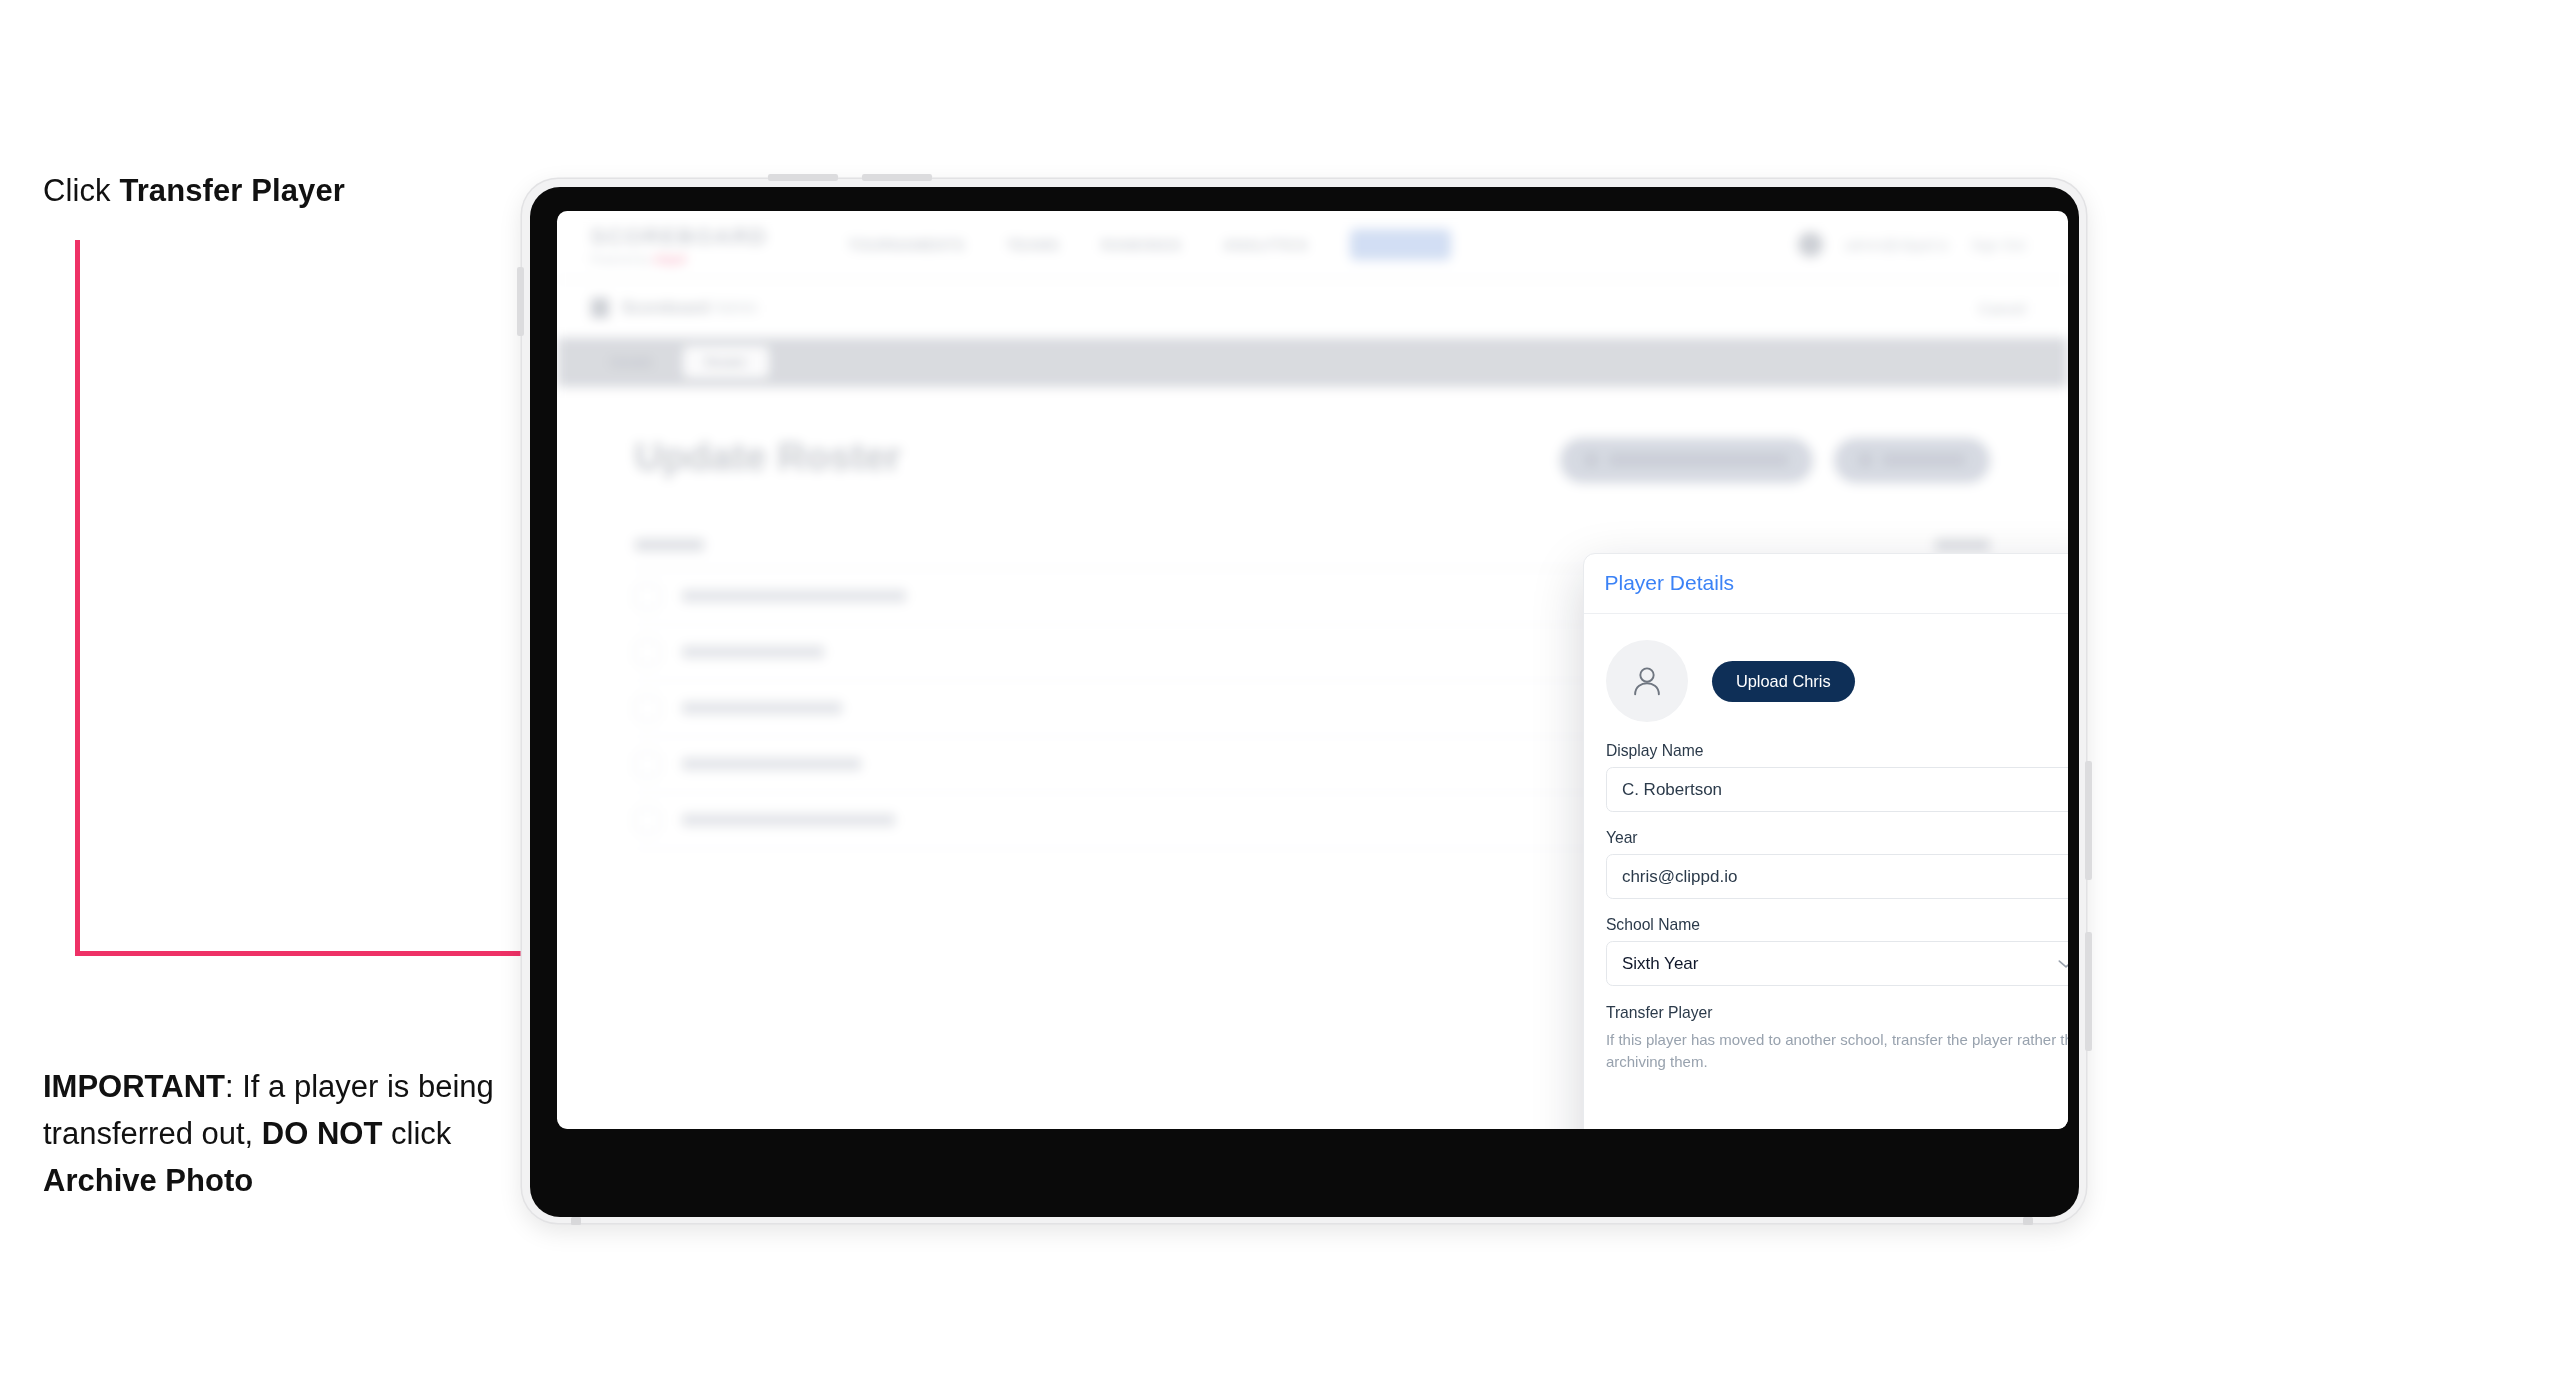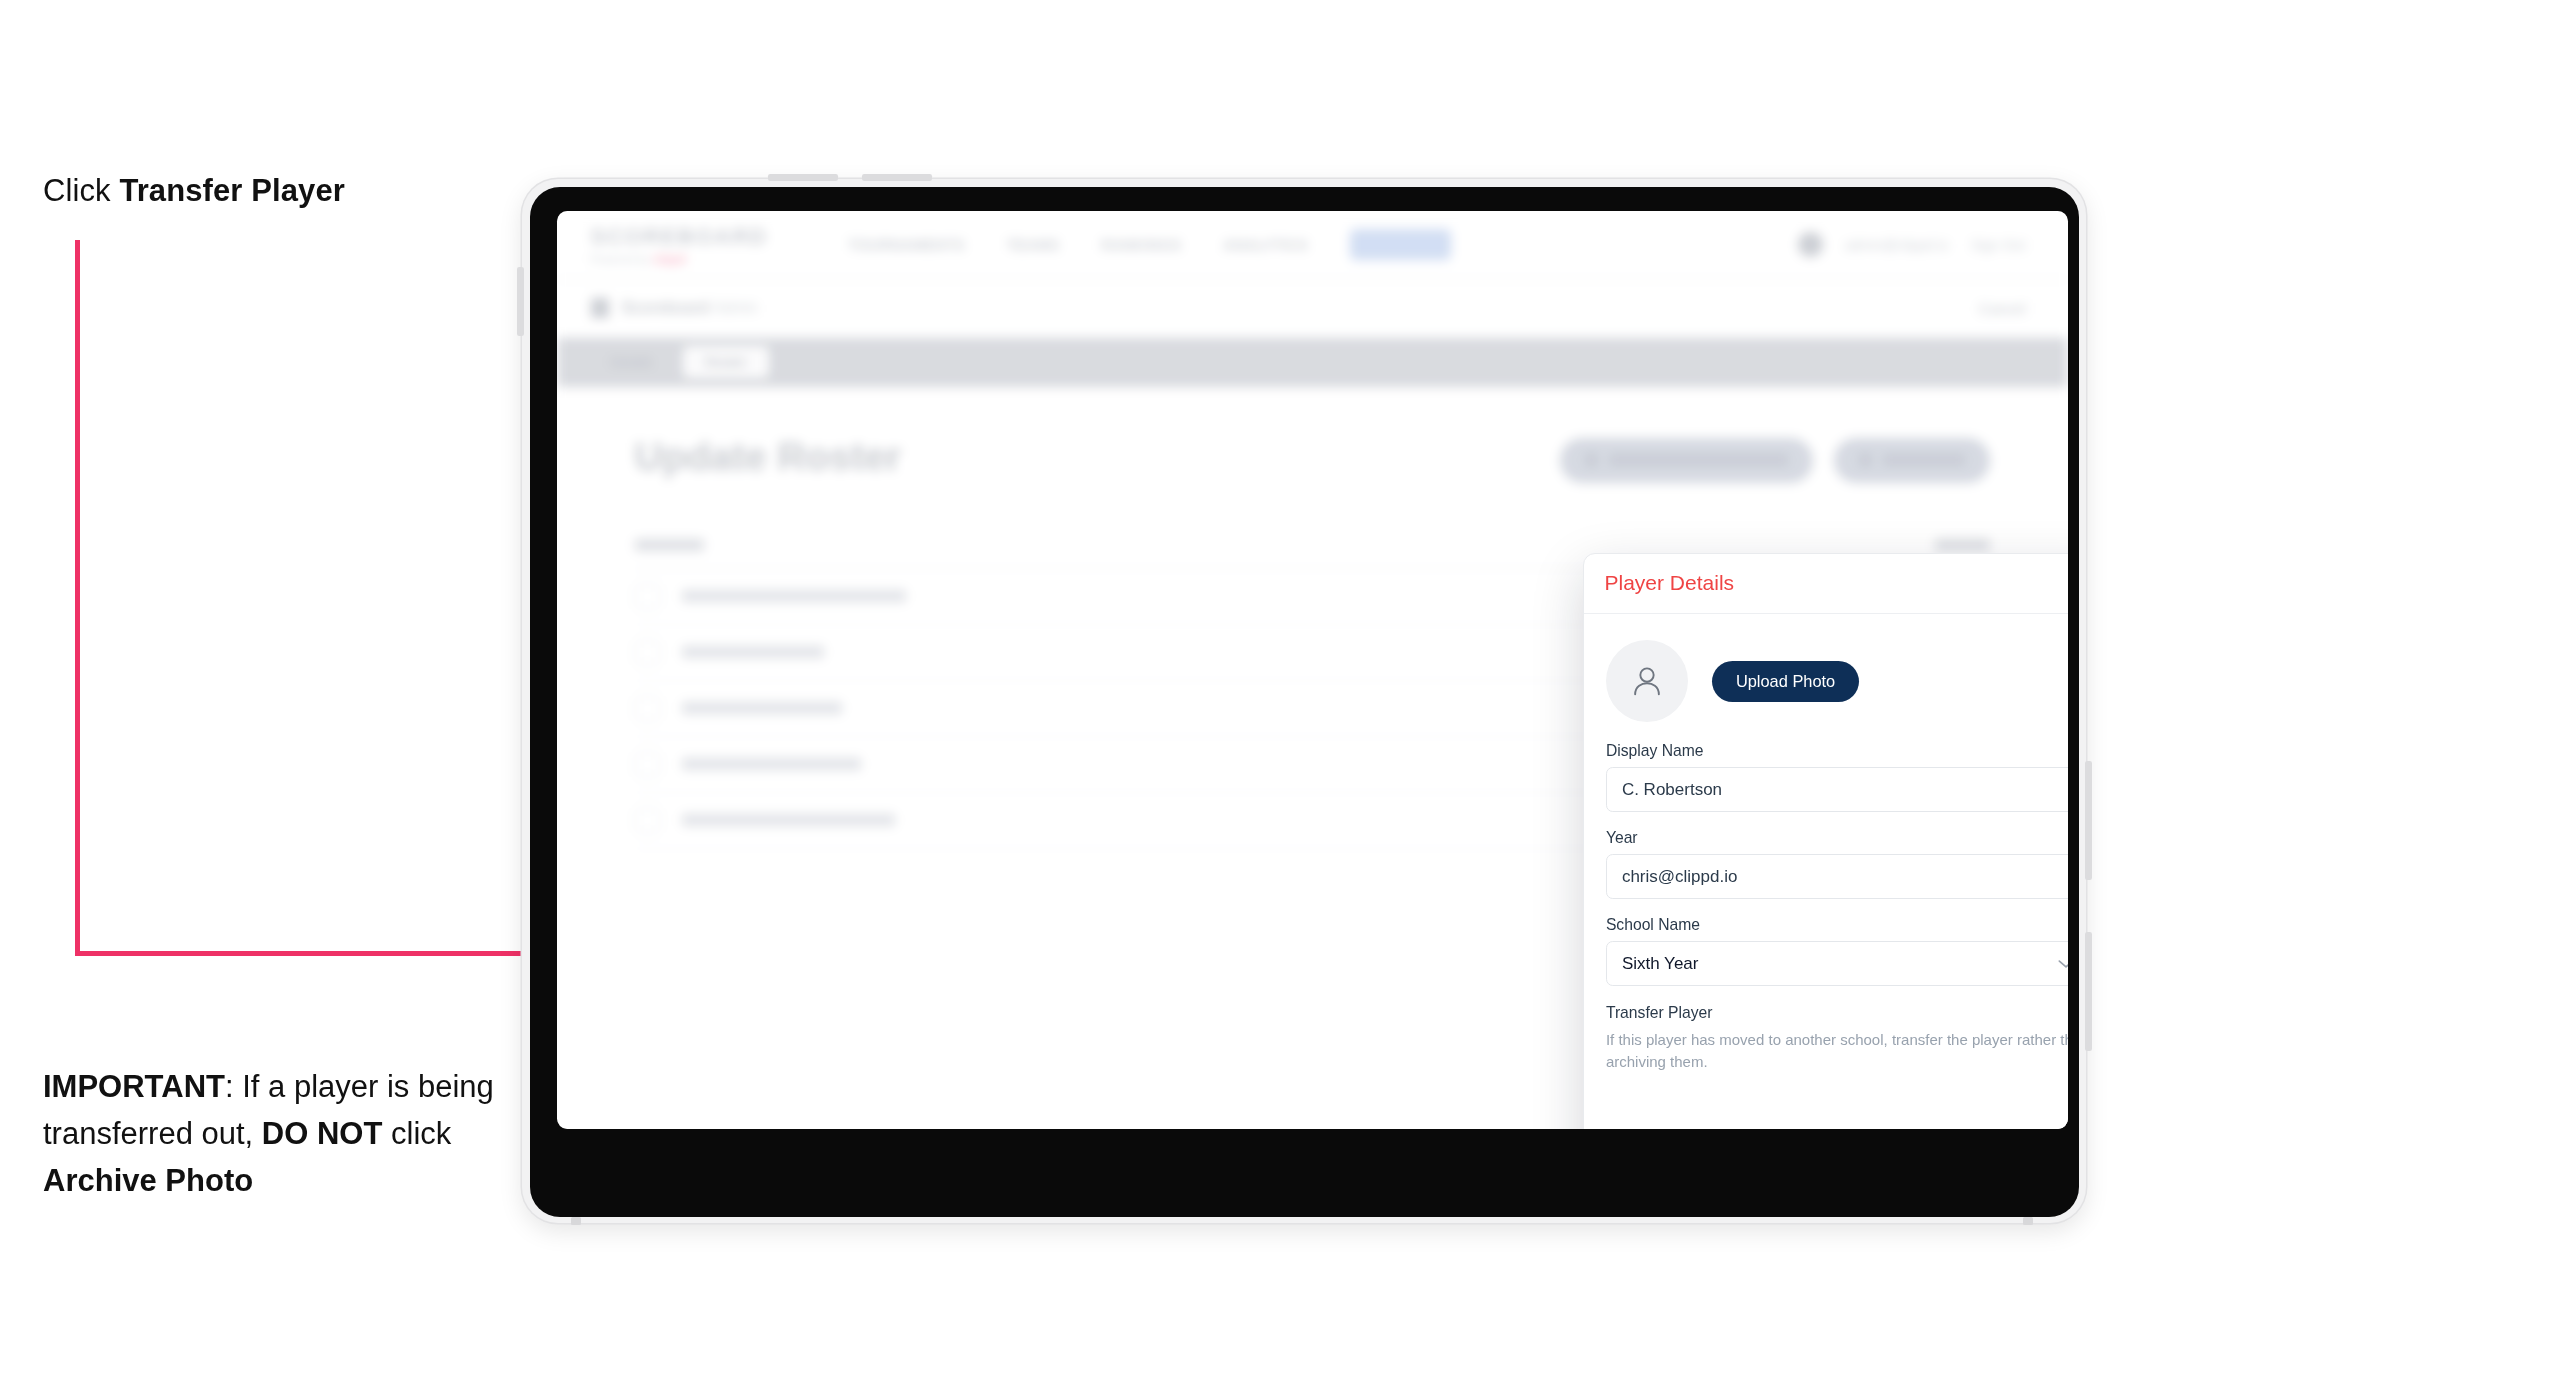--- a/index.html
+++ b/index.html
@@ -148,21 +148,21 @@
     border: 0.7px solid #e9ebee;
     border-radius: 12px;
     box-shadow: 0 18px 52px rgba(16,24,40,.18);
     overflow: hidden;
     z-index: 20;
   }
   .m-head {
     height: 60px; border-bottom: 0.7px solid #edeff2;
     display:flex; align-items:center; padding: 0 21px;
   }
-  .m-title { font-size: 21px; color: #ef4444; font-weight: 500; }
+  .m-title { font-size: 21px; color: #3b82f6; font-weight: 500; }
   .m-close {
     margin-left:auto; width: 31px; height: 31px;
     display:flex; align-items:center; justify-content:center;
     cursor: pointer;
   }
   .m-body { padding: 19.4px 22.4px 7.5px 22.4px; }
 
   .photo-row { display:flex; align-items:center; gap: 24px; padding: 7.5px 0 19.4px 0; }
   .avatar-big {
     width: 82px; height: 82px; border-radius: 50%;
@@ -357,21 +357,21 @@
 
           <div class="m-body">
 
             <div class="photo-row">
               <div class="avatar-big">
                 <svg width="40" height="40" viewBox="0 0 54 54">
                   <circle cx="27" cy="19" r="9" fill="none" stroke="#6f7680" stroke-width="2.6"></circle>
                   <path d="M11 45 C11 34 20 30 27 30 C34 30 43 34 43 45" fill="none" stroke="#6f7680" stroke-width="2.6" stroke-linecap="round"></path>
                 </svg>
               </div>
-              <button class="upload-btn">Upload Photo</button>
+              <button class="upload-btn">Upload Chris</button>
             </div>
 
 
             <div class="field">
               <div class="f-label">Display Name</div>
               <input class="f-input" value="C. Robertson" style="">
             </div>
 
             <div class="field">
               <div class="f-label">Year</div>

